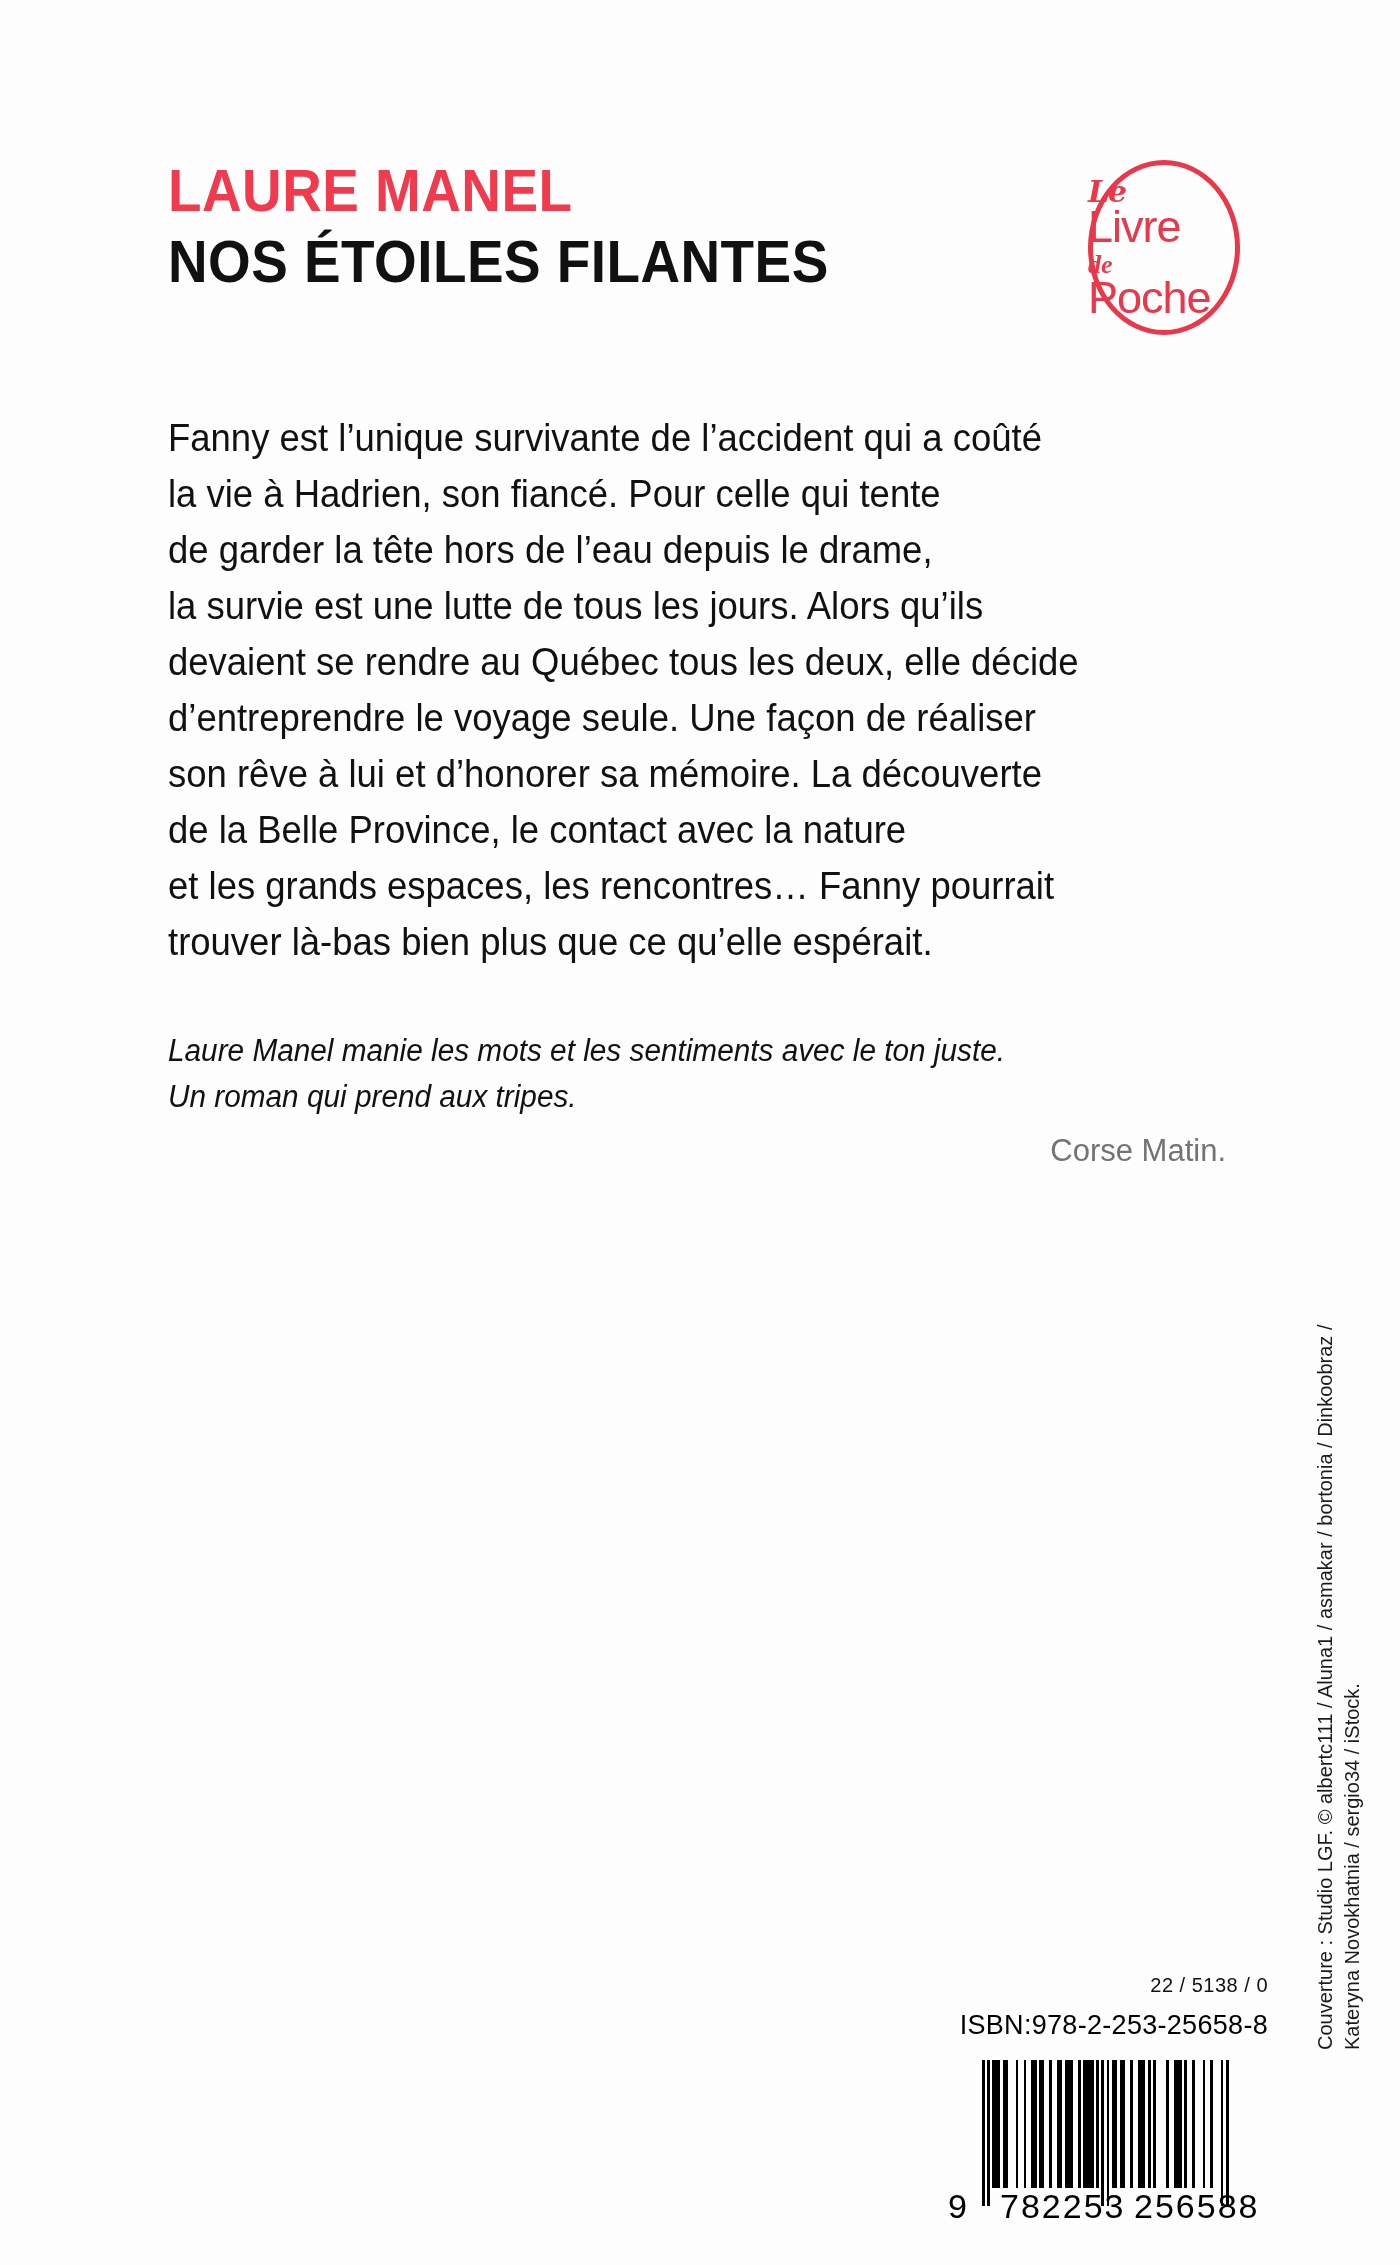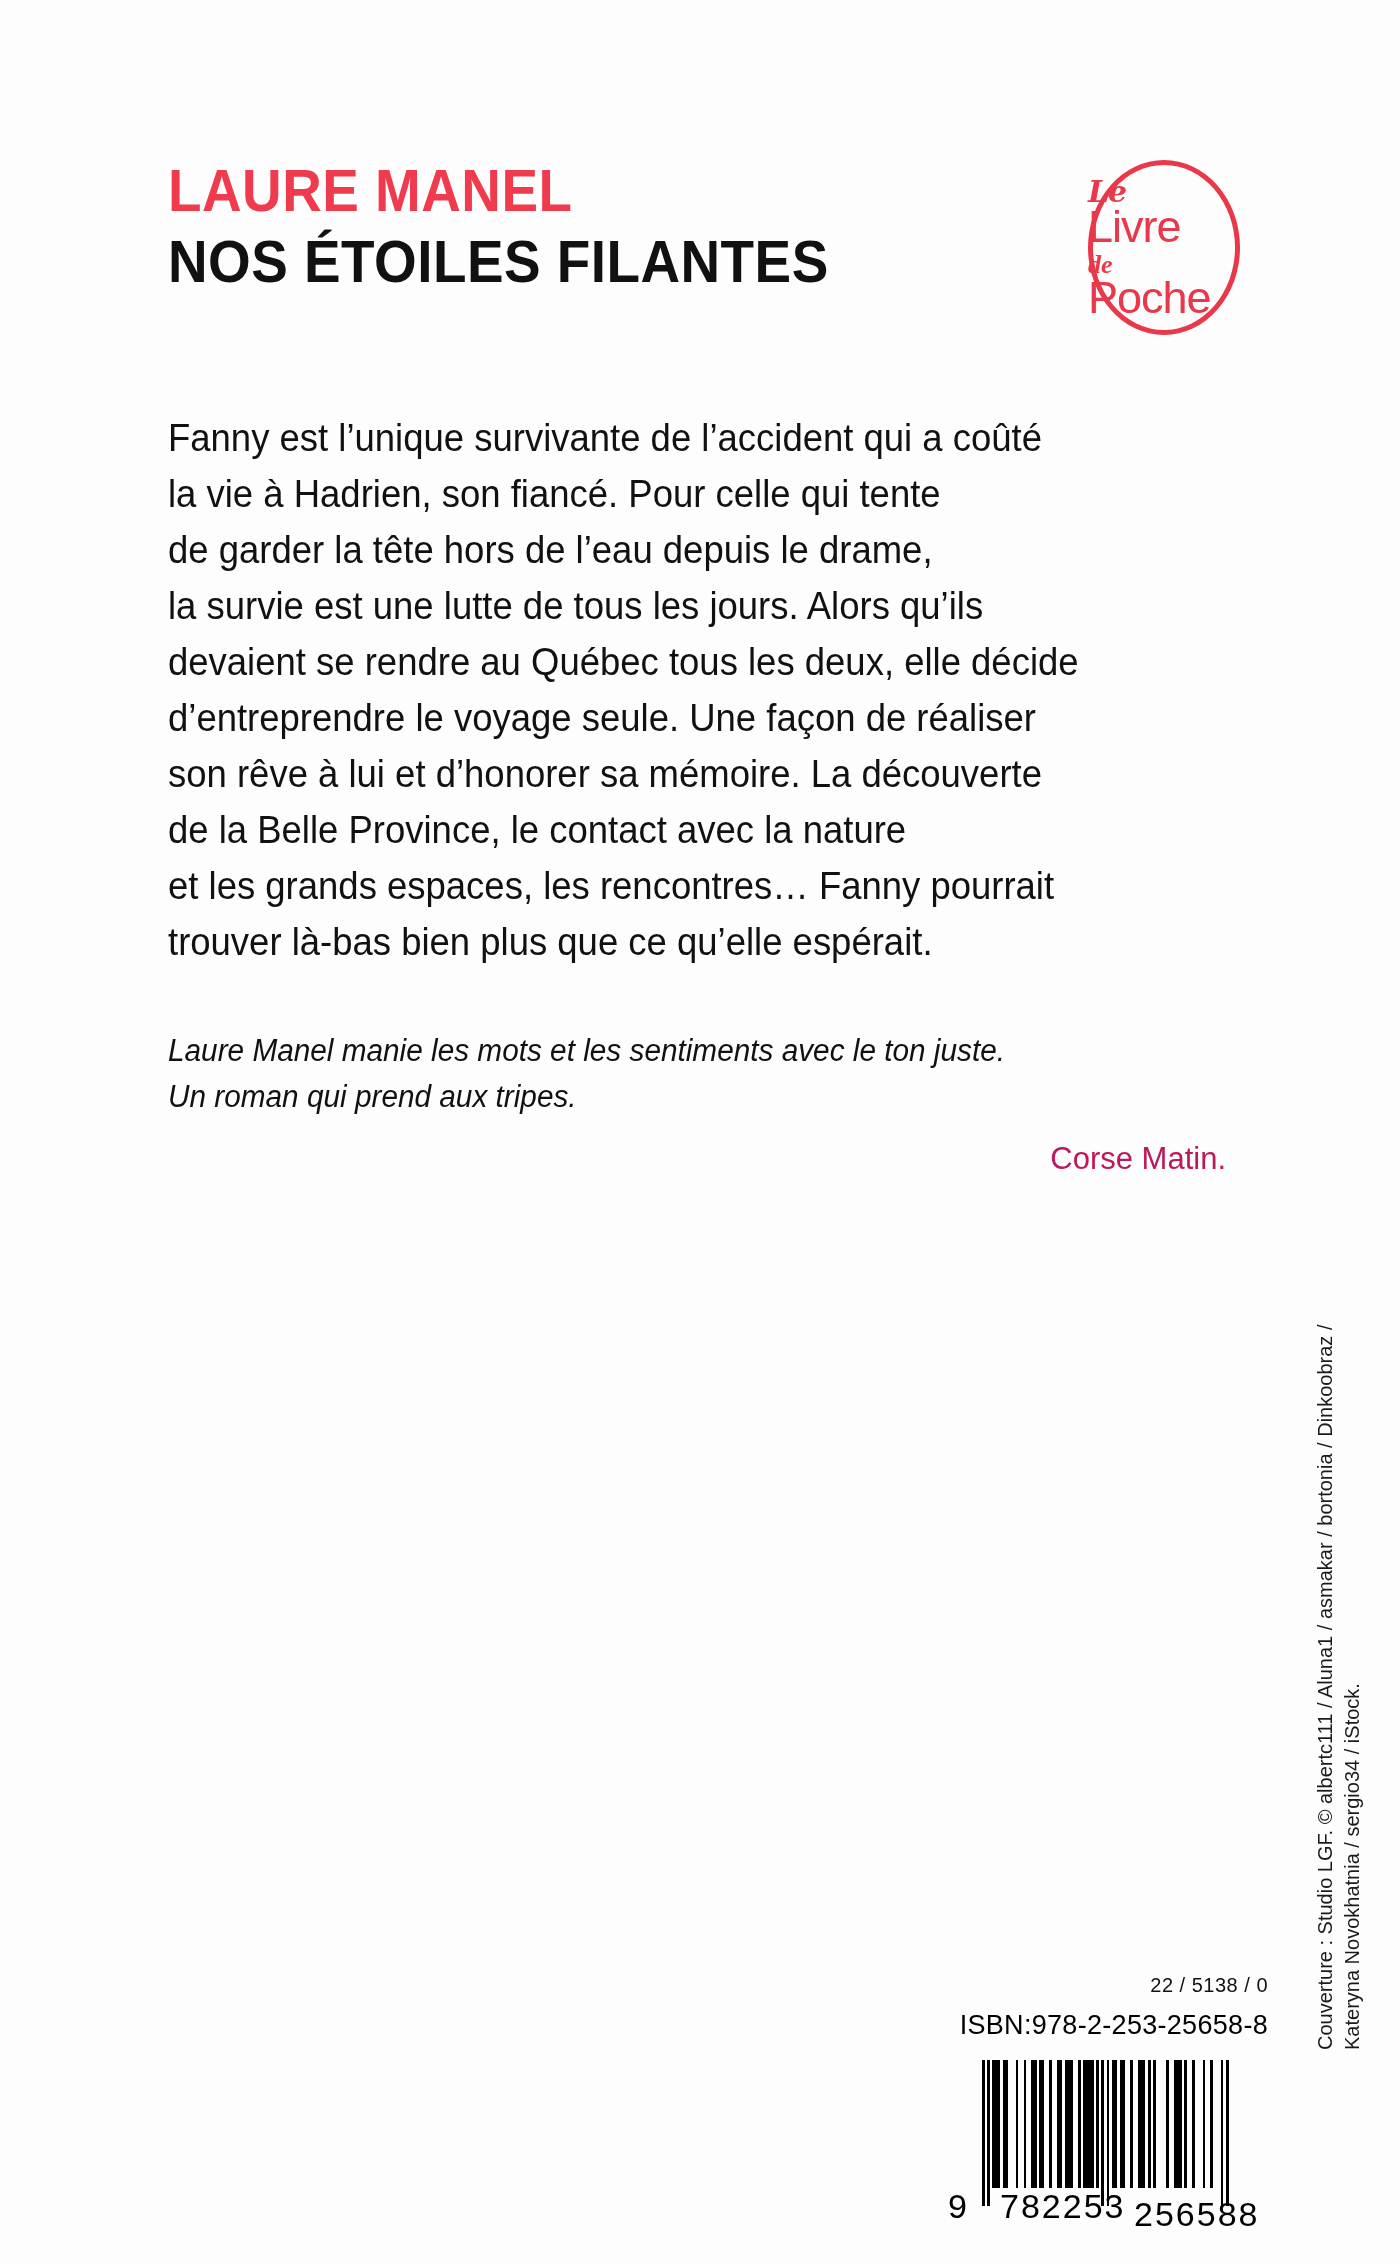--- a/index.html
+++ b/index.html
@@ -145,24 +145,24 @@
     line-height: 46px;
     font-style: italic;
     color: #111111;
     white-space: nowrap;
     transform: scaleX(0.96);
     transform-origin: left center;
   }
   .quote-source {
     font-size: 31px;
     line-height: 46px;
-    color: #be185d;
+    color: #737373;
     text-align: right;
     padding-right: 22px;
-    margin-top: 16px;
+    margin-top: 8px;
   }
 
   
   .credits {
     position: absolute;
     right: 14px;
     bottom: 215px;
     height: 880px;
     width: 66px;
   }
@@ -237,21 +237,21 @@
     top: 0;
   }
   .bc-left {
     position: absolute;
     left: 52px;
     top: 0;
   }
   .bc-right {
     position: absolute;
     left: 186px;
-    top: 8px;
+    top: 0;
   }
 </style>
 </head>
 <body>
 
 <div class="page">
 
   <div class="header">
     <div class="author">LAURE MANEL</div>
     <div class="title">NOS ÉTOILES FILANTES</div>

